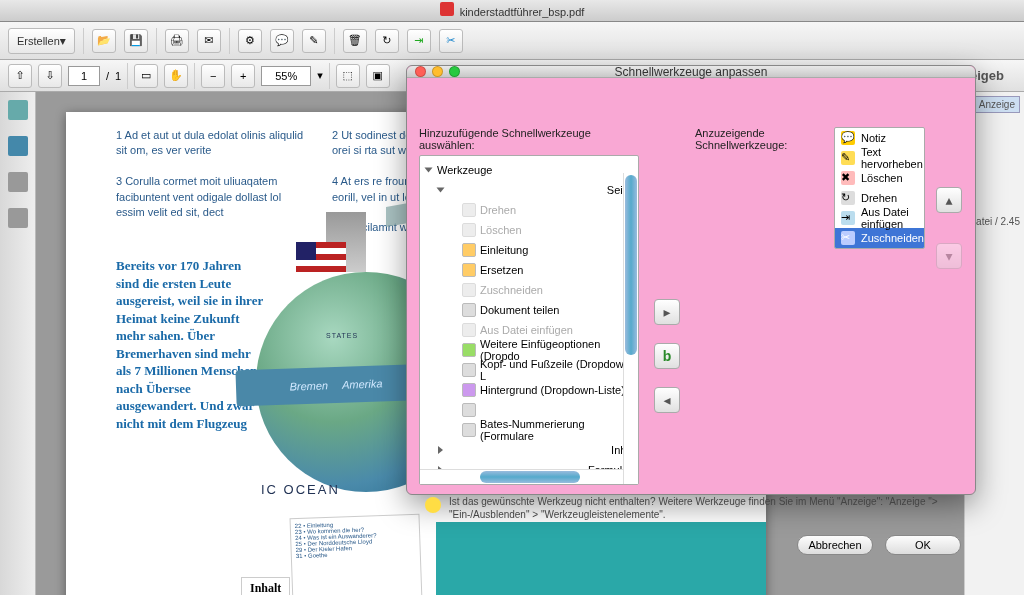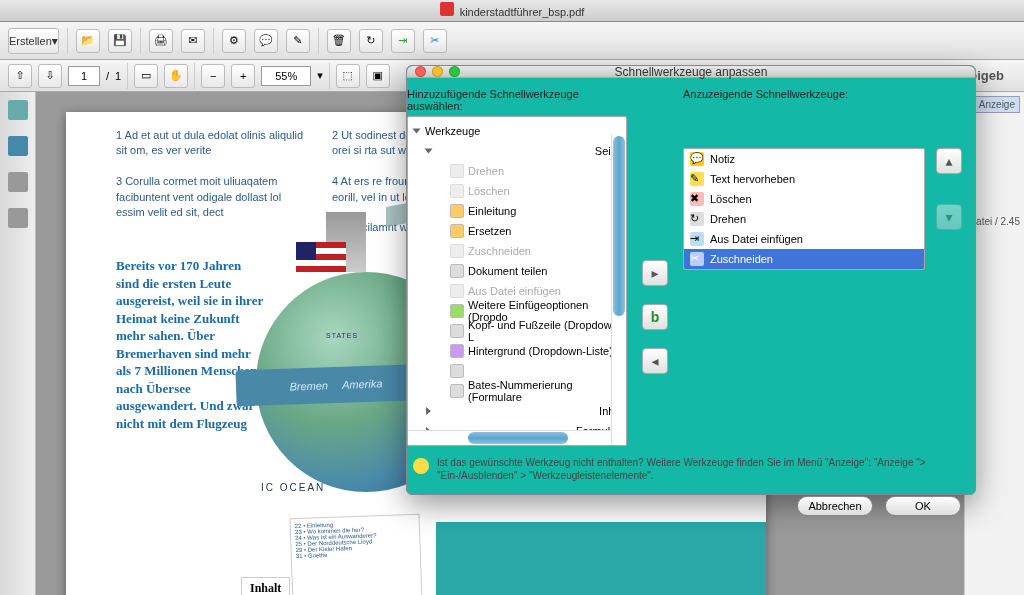--- a/index.html
+++ b/index.html
@@ -6,21 +6,21 @@
   body { width: 1024px; height: 595px; background: #f0f0f0; overflow: hidden; position: relative; }
   
   
   .titlebar { height: 22px; background: linear-gradient(#e8e8e8, #cccccc); border-bottom: 1px solid #888; display: flex; align-items: center; justify-content: center; position: relative; }
   .titlebar .title { font-size: 12px; color: #333; }
   .titlebar .icon { width: 14px; height: 14px; background: #d33; border-radius: 2px; margin-right: 6px; display: inline-block; }
   
   
   .toolbar { height: 38px; background: linear-gradient(#f6f6f6, #e0e0e0); border-bottom: 1px solid #aaa; display: flex; align-items: center; padding: 0 8px; gap: 8px; }
   .tool-btn { width: 24px; height: 24px; border: 1px solid #bbb; border-radius: 3px; background: linear-gradient(#fff,#e8e8e8); display: flex; align-items: center; justify-content: center; cursor: pointer; }
-  .tool-btn.wide { width: auto; padding: 0 0; height: 26px; font-size: 12px; color: #333; }
+  .tool-btn.wide { width: auto; padding: 0 8px; height: 26px; font-size: 12px; color: #333; }
   .sep { width: 1px; height: 26px; background: #ccc; }
   
   
   .nav-toolbar { height: 32px; background: linear-gradient(#f6f6f6, #e0e0e0); border-bottom: 1px solid #aaa; display: flex; align-items: center; padding: 0 8px; gap: 6px; }
   .page-input { width: 32px; height: 20px; border: 1px solid #999; text-align: center; font-size: 11px; }
   .zoom-input { width: 50px; height: 20px; border: 1px solid #999; text-align: center; font-size: 11px; }
   .nav-right-tabs { margin-left: auto; display: flex; gap: 2px; }
   .panel-tab { padding: 6px 12px; font-size: 13px; color: #555; font-weight: bold; cursor: pointer; }
   
   
@@ -37,46 +37,46 @@
   .top-cols > div { flex: 1; }
   .blue-text { position: absolute; left: 50px; top: 145px; width: 150px; font-family: Georgia, serif; font-size: 13px; font-weight: bold; color: #1a6aa8; line-height: 1.35; }
   .globe-wrap { position: absolute; left: 180px; top: 60px; width: 260px; height: 300px; }
   .statue { position: absolute; top: 0; left: 140px; width: 80px; height: 100px; background: #8aa; clip-path: polygon(40% 0, 60% 0, 65% 30%, 100% 35%, 100% 55%, 65% 50%, 55% 100%, 45% 100%, 35% 50%, 0 55%, 0 35%, 35% 30%); opacity: 0.7; }
   .building { position: absolute; top: 40px; left: 80px; width: 40px; height: 60px; background: linear-gradient(#999,#ccc); }
   .flag { position: absolute; top: 70px; left: 50px; width: 50px; height: 30px; background: linear-gradient(to bottom, #b22 0%, #b22 20%, #fff 20%, #fff 40%, #b22 40%, #b22 60%, #fff 60%, #fff 80%, #b22 80%); }
   .flag::before { content:""; position:absolute; width: 20px; height: 18px; background: #226; }
   .globe { position: absolute; top: 100px; left: 10px; width: 220px; height: 220px; border-radius: 50%; background: radial-gradient(circle at 35% 30%, #a8d8c0 0%, #6aa885 40%, #4a8aaa 70%, #25688b 100%); }
   .globe-banner { position: absolute; top: 195px; left: -10px; width: 200px; height: 36px; background: #4a88a8; border-radius: 4px; display: flex; align-items: center; justify-content: center; gap: 14px; font-family: Georgia, serif; font-style: italic; color: #d0e8ff; font-size: 14px; transform: rotate(-2deg); }
   .globe-label1 { position: absolute; top: 160px; left: 80px; font-size: 7px; color: #235; letter-spacing: 1px; }
-  .globe-label2 { position: absolute; top: 310px; left: 15px; font-size: 10px; color: #235; letter-spacing: 2px; }
+  .globe-label2 { position: absolute; top: 310px; left: 15px; font-size: 13px; color: #235; letter-spacing: 2px; }
   .bottom-card { position: absolute; bottom: 48px; left: 225px; width: 130px; height: 88px; background: #fff; border: 1px solid #ccc; font-size: 6px; color: #2a5a8a; padding: 4px; transform: rotate(-2deg); }
   .inhalt-label { position: absolute; bottom: 52px; left: 175px; background: #fff; border: 1px solid #ccc; font-family: Georgia, serif; font-weight: bold; padding: 3px 8px; font-size: 12px; }
   .teal-panel { position: absolute; right: 0; bottom: 0; width: 330px; height: 130px; background: #2aa8a8; }
   
   
   .right-panel { width: 60px; background: #f2f2f2; border-left: 1px solid #ccc; padding: 4px; font-size: 10px; color: #555; }
   .right-panel .login { background: #cddff2; border: 1px solid #99b; padding: 2px 4px; font-size: 10px; width: 100%; text-align: right; }
   .right-panel .meta { position: absolute; right: 4px; top: 216px; font-size: 10px; }
   
   
-  .dialog { position: absolute; left: 406px; top: 65px; width: 570px; height: 430px; background: #14b8a6; border: 1px solid #888; border-radius: 6px; box-shadow: 0 10px 30px rgba(0,0,0,0.4); display: flex; flex-direction: column; }
+  .dialog { position: absolute; left: 406px; top: 65px; width: 570px; height: 430px; background: #f9a8d4; border: 1px solid #888; border-radius: 6px; box-shadow: 0 10px 30px rgba(0,0,0,0.4); display: flex; flex-direction: column; }
   .dialog-titlebar { height: 22px; background: linear-gradient(#e8e8e8,#c8c8c8); border-bottom: 1px solid #aaa; border-radius: 6px 6px 0 0; display: flex; align-items: center; position: relative; }
   .traffic { display: flex; gap: 6px; margin-left: 8px; }
   .tl { width: 11px; height: 11px; border-radius: 50%; border: 1px solid rgba(0,0,0,0.2); }
   .tl.r { background: #ff5f57; } .tl.y { background: #ffbd2e; } .tl.g { background: #28c940; }
   .dialog-title { position: absolute; left: 0; right: 0; text-align: center; font-size: 12px; color: #333; }
-  .dialog-body { flex: 1; padding: 10px 12px 0 0; display: flex; flex-direction: column; }
+  .dialog-body { flex: 1; padding: 10px 12px 0 12px; display: flex; flex-direction: column; margin-top: 39px; }
   .cols-wrap { display: flex; gap: 10px; flex: 1; min-height: 0; }
   .col-label { font-size: 11px; color: #222; margin-bottom: 4px; }
   .tree-box, .list-box { background: #fff; border: 1px solid #aaa; border-radius: 2px; flex: 1; overflow: auto; }
   .left-col { display: flex; flex-direction: column; width: 220px; }
   .mid-col { display: flex; flex-direction: column; align-items: center; justify-content: center; gap: 18px; width: 36px; padding-top: 100px; }
   .mid-btn { width: 26px; height: 26px; border: 1px solid #aaa; border-radius: 4px; background: linear-gradient(#fff,#e0e0e0); font-size: 14px; color: #555; }
   .mid-btn.green { color: #2a8a2a; font-weight: bold; }
-  .right-col { display: flex; flex-direction: column; flex: 1; gap: 44px; }
+  .right-col { display: flex; flex-direction: row; flex: 1; gap: 44px; }
   .arrow-col { display: flex; flex-direction: column; gap: 30px; width: 28px; align-items: center; padding-top: 60px; }
   
   .tree-box { font-size: 11px; padding: 4px 0; }
   .tree-row { display: flex; align-items: center; height: 20px; padding-left: 6px; gap: 4px; cursor: pointer; }
   .tree-row.l1 { padding-left: 18px; justify-content: space-between; }
   .tree-row.l2 { padding-left: 42px; }
   .disclosure { width: 0; height: 0; border-left: 5px solid #666; border-top: 4px solid transparent; border-bottom: 4px solid transparent; margin-right: 2px; }
   .disclosure.open { transform: rotate(90deg); border-left-color: #666; }
   .tree-icon { width: 14px; height: 14px; background: #ddd; border: 1px solid #bbb; border-radius: 2px; flex-shrink: 0; }
   .tree-icon.yellow { background: #fc6; }

